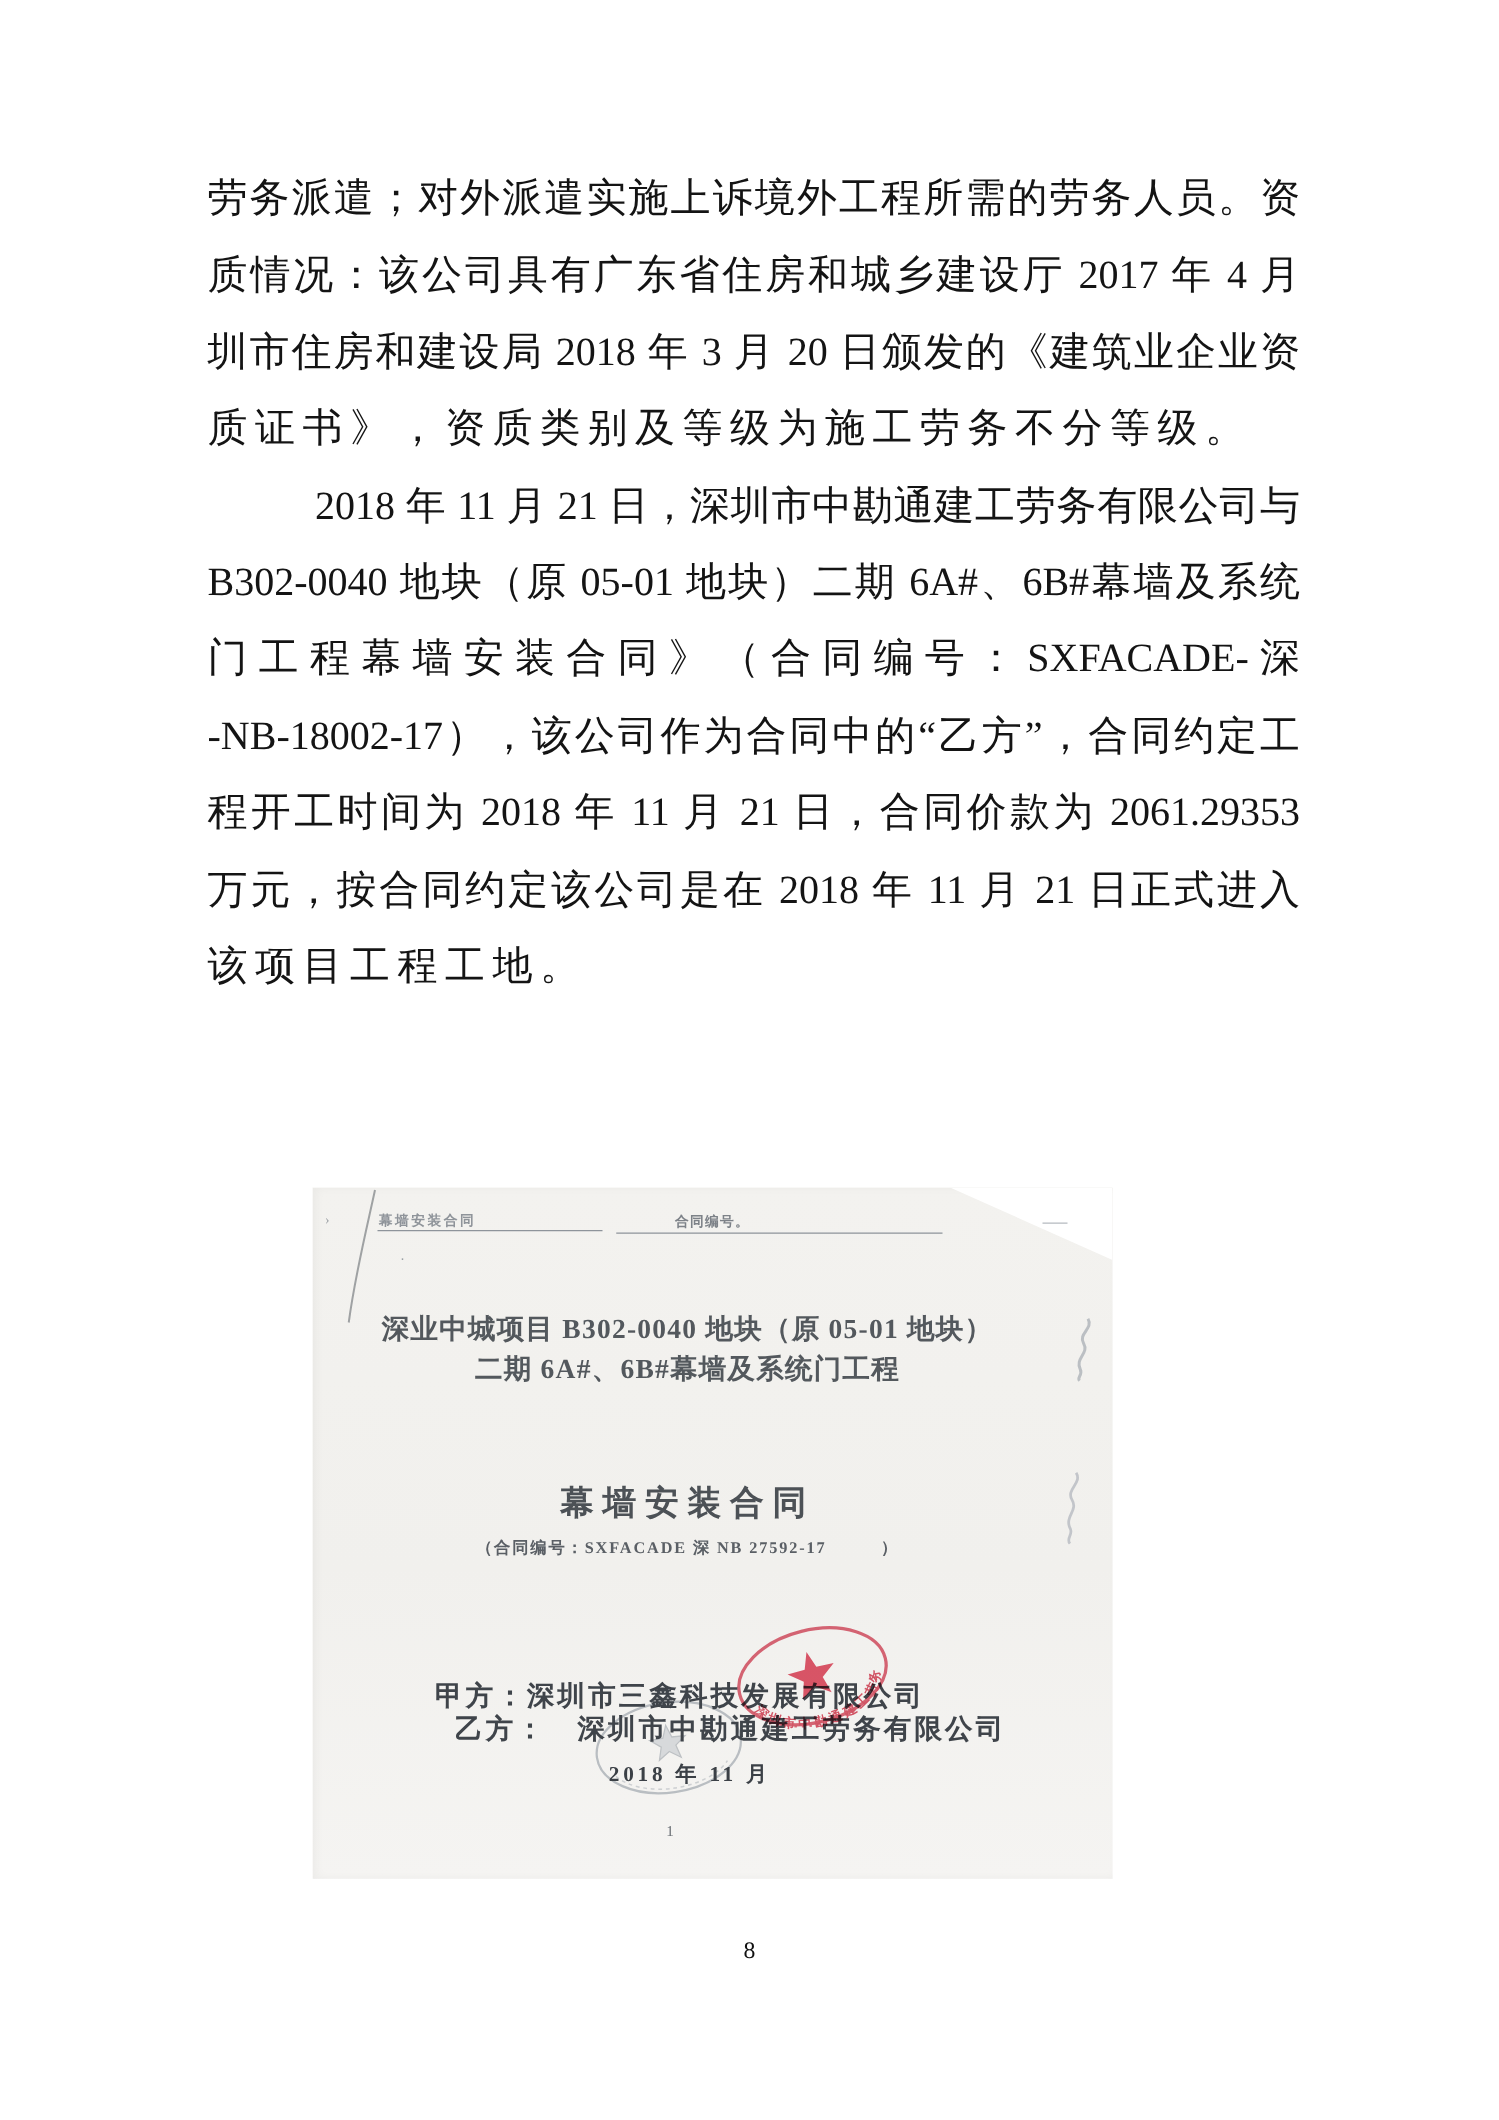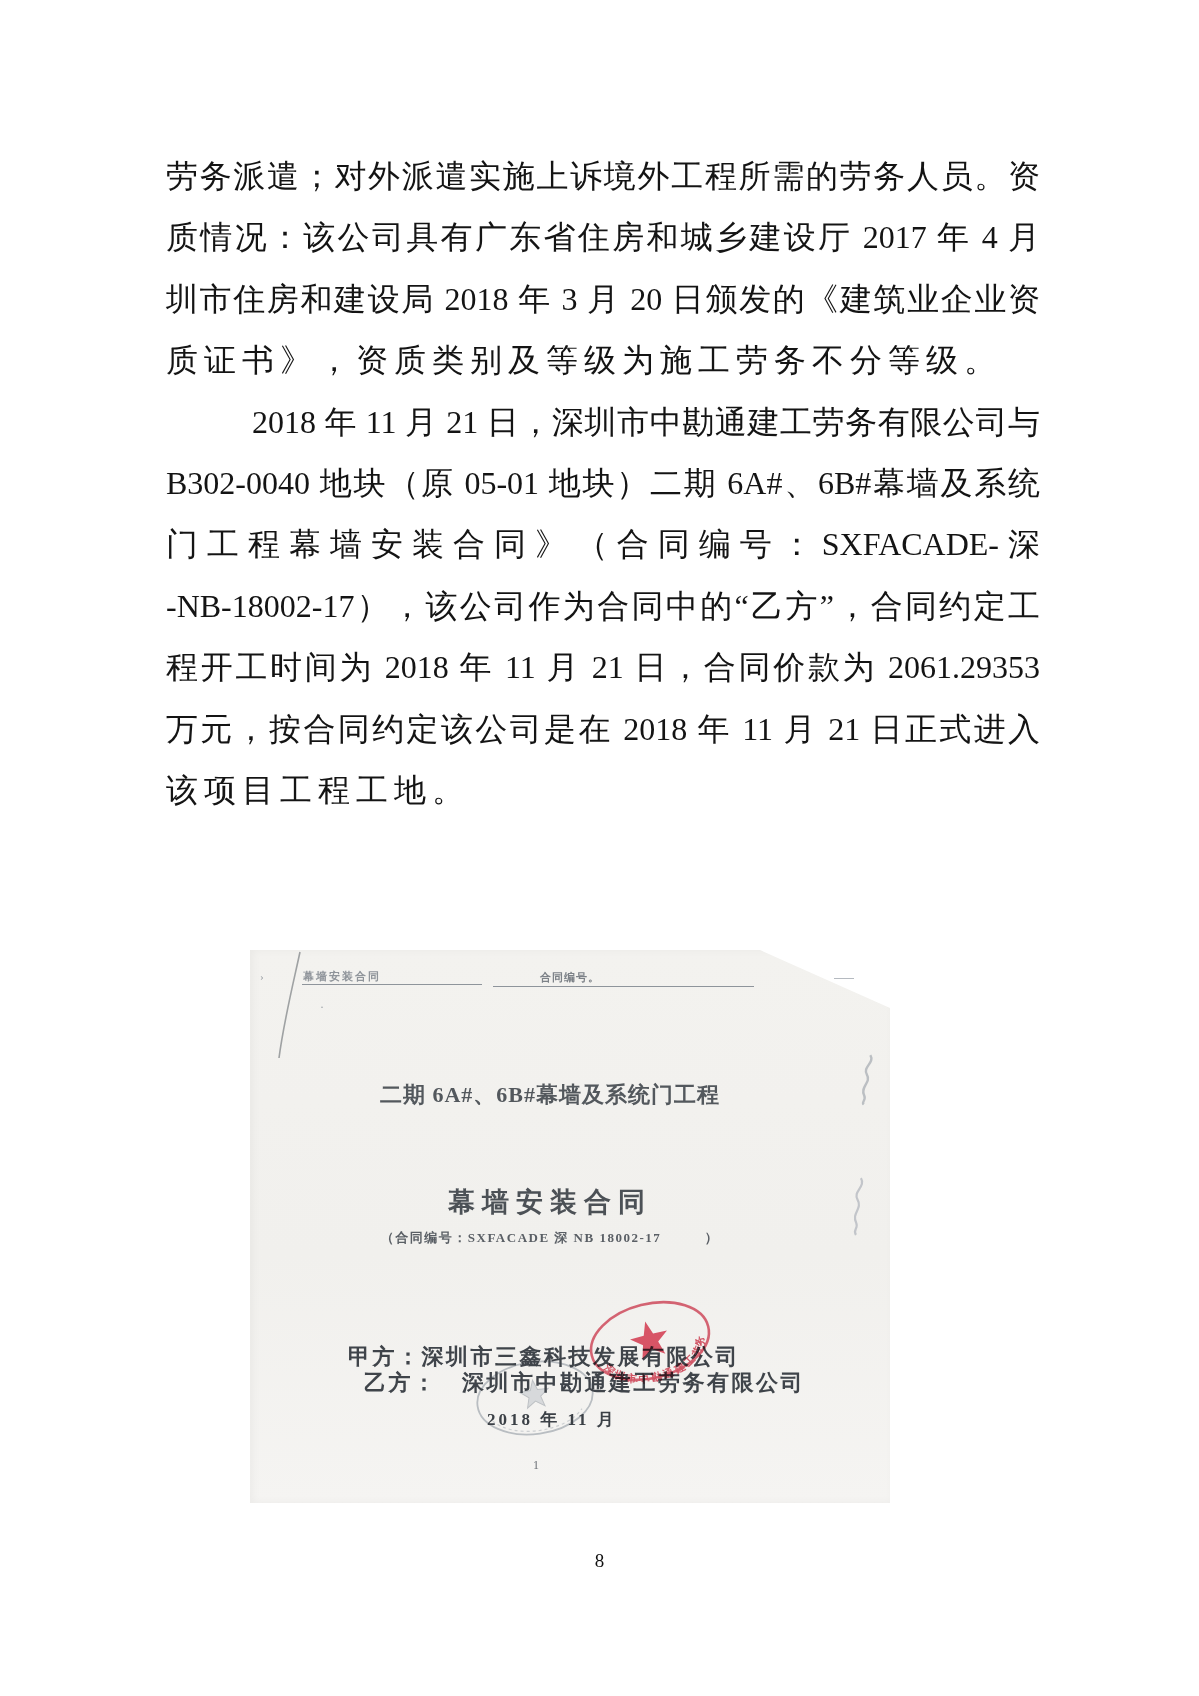--- a/index.html
+++ b/index.html
@@ -1,21 +1,21 @@
 <!DOCTYPE html>
 <html><head>
 <meta charset="utf-8">
 <style>
   html,body{margin:0;padding:0;}
   body{
     width:1199px;height:1696px;background:#ffffff;position:relative;
     font-family:"Liberation Serif", serif;overflow:hidden;
   }
   
-  .body-text{position:absolute;left:166px;top:146px;width:874px;}
+  .body-text{position:absolute;left:166px;top:128px;width:874px;}
   .bline{
     font-size:32px;line-height:61.4px;color:#141414;
     text-align:justify;text-align-last:justify;
     font-weight:500;
   }
   .bline.indent{padding-left:86px;}
   .bline.pend{text-align-last:left;letter-spacing:6px;}
   
   .scan{
     position:absolute;left:250px;top:950px;width:640px;height:553px;
@@ -110,23 +110,24 @@
     </svg>
     <span class="chk-mark">›</span>
     <span class="dot-mark">·</span>
 
     <span class="scan-hdr-left">幕墙安装合同</span>
     <span class="scan-hdr-right">合同编号。</span>
     <div class="uline ul-left"></div>
     <div class="uline ul-right"></div>
     <div class="uline ul-dash"></div>
 
+    <div class="scan-title t1">深业中城项目 B302-0040 地块（原 05-01 地块）</div>
     <div class="scan-title t2">二期 6A#、6B#幕墙及系统门工程</div>
     <div class="scan-main-title">幕墙安装合同</div>
-    <div class="scan-cno">（合同编号：SXFACADE  深  NB  18002-17　　　）</div>
+    <div class="scan-cno">（合同编号：SXFACADE  深  NB  27592-17　　　）</div>
 
     <svg class="squig s1" width="24" height="52" viewBox="0 0 24 52">
       <path d="M10 1 C 16 8, 4 14, 10 21 C 16 28, 5 34, 11 42 C 14 46, 9 49, 12 51" stroke="#b2b6bb" stroke-width="2.4" fill="none" opacity="0.85"></path>
     </svg>
     <svg class="squig s2" width="24" height="60" viewBox="0 0 24 60">
       <path d="M12 2 C 18 10, 5 16, 11 24 C 17 32, 6 38, 12 47 C 15 52, 9 55, 13 59" stroke="#b6bac0" stroke-width="2.2" fill="none" opacity="0.8"></path>
     </svg>
 
     <div class="party pa">甲方：深圳市三鑫科技发展有限公司</div>
     <div class="party pb">乙方：　深圳市中勘通建工劳务有限公司</div>

